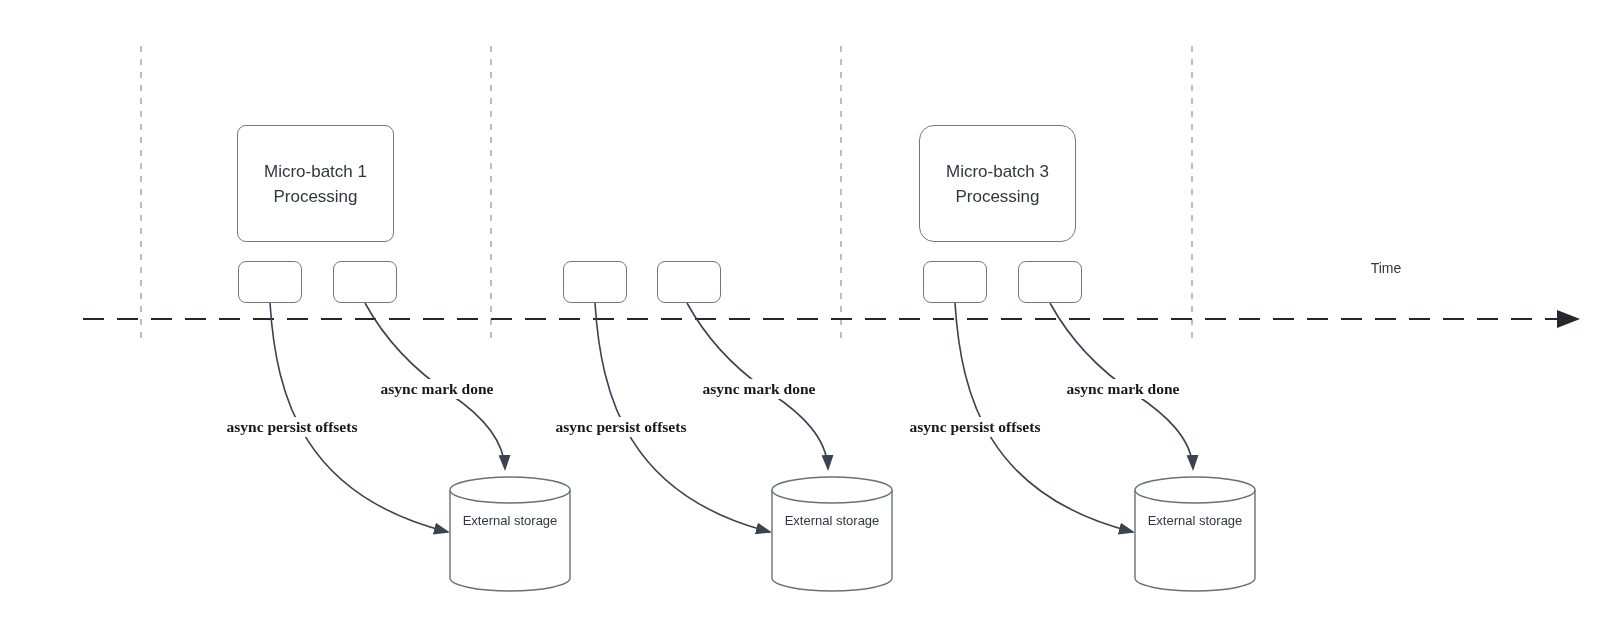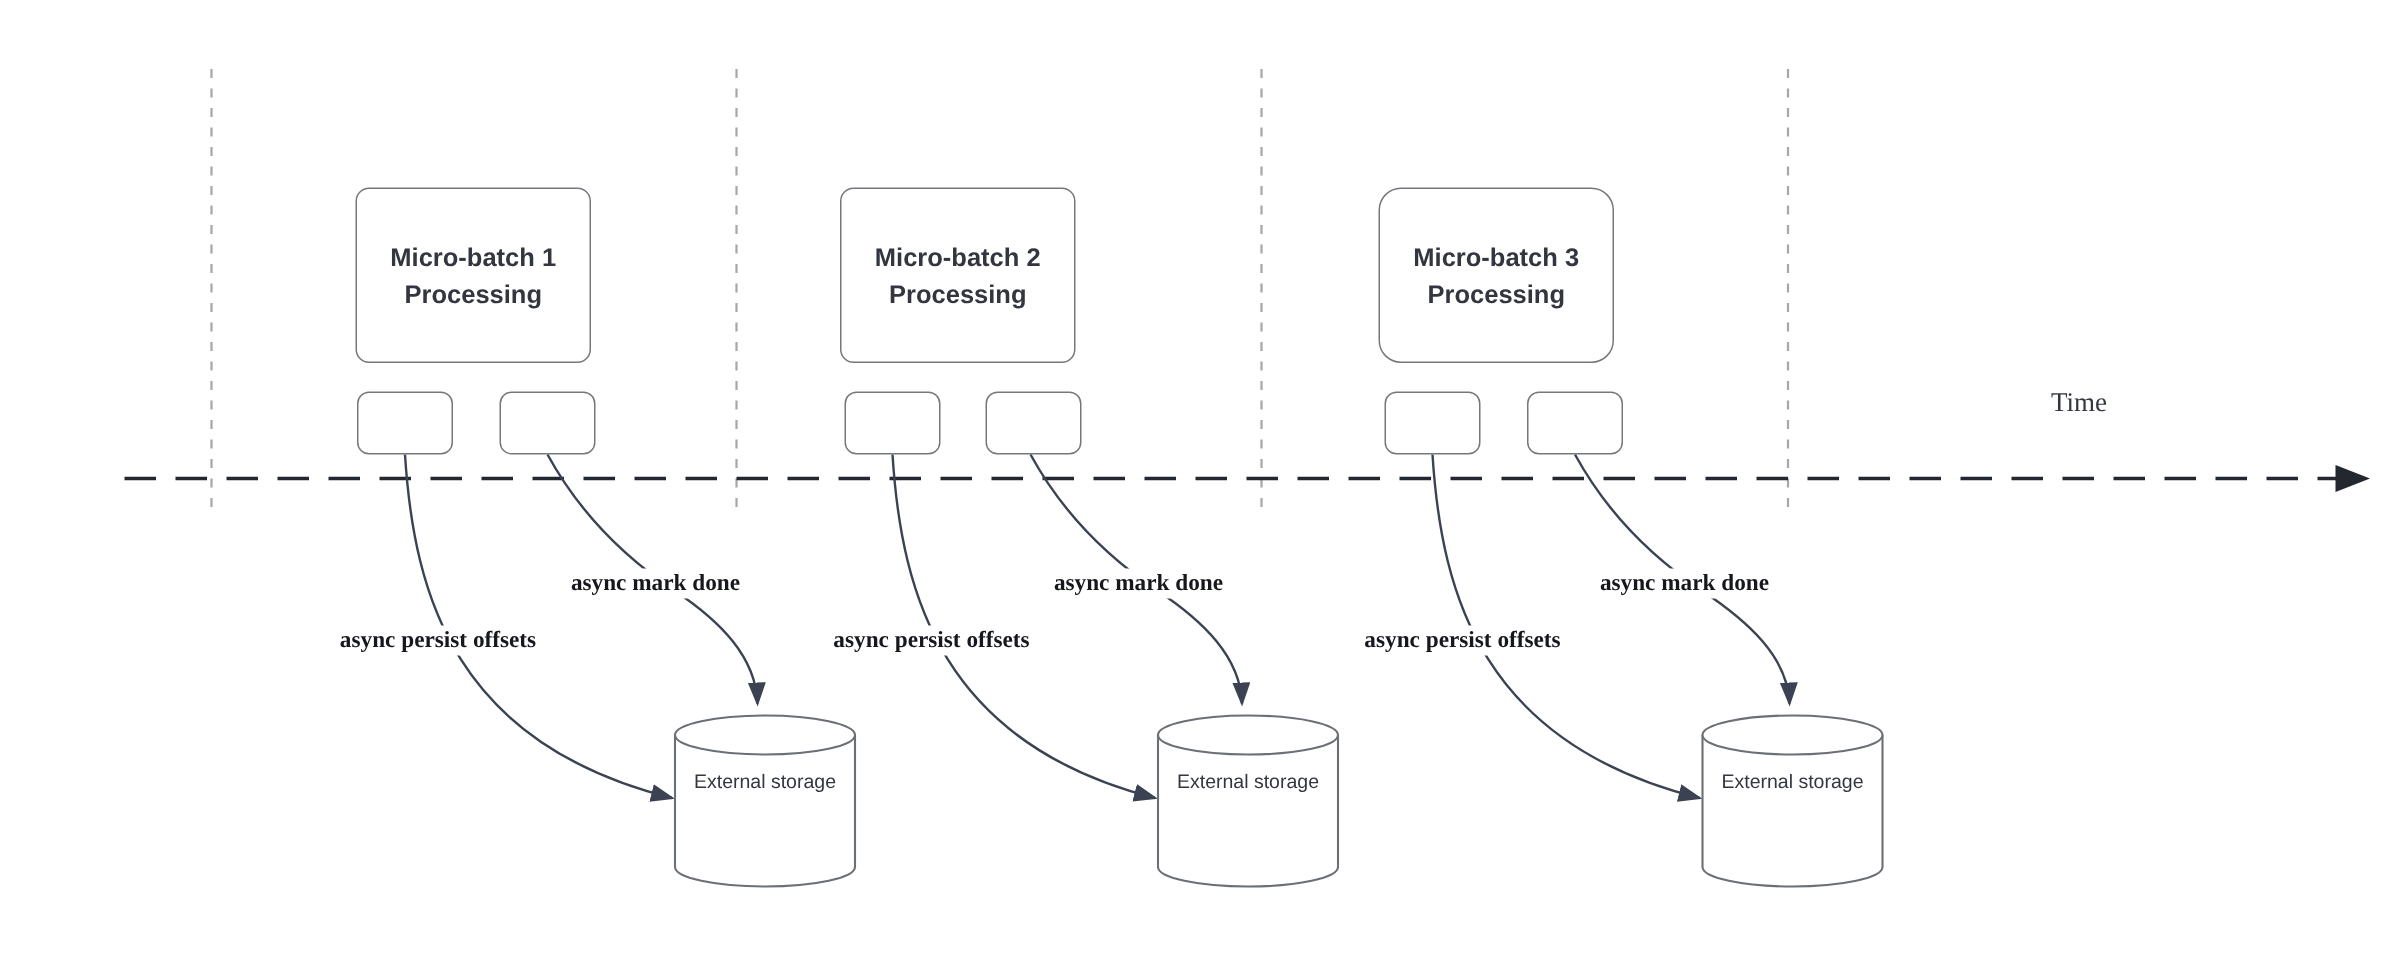--- a/index.html
+++ b/index.html
@@ -24,21 +24,20 @@
     border-radius: 9px;
     display: flex;
     align-items: center;
     justify-content: center;
     text-align: center;
     font-size: 17px;
     line-height: 25px;
     color: #33363f;
     box-sizing: border-box;
     padding: 0 8px;
-    font-weight: bold;
   }
   .box-sm {
     position: absolute;
     width: 64px;
     height: 42px;
     background: #ffffff;
     border: 1.4px solid #74787e;
     border-radius: 8px;
     box-sizing: border-box;
   }
@@ -59,25 +58,24 @@
     width: 96px;
     transform: translateX(-50%);
     text-align: center;
     font-size: 13px;
     line-height: 26px;
     color: #33363f;
   }
   .time-label {
     position: absolute;
     transform: translateX(-50%);
-    font-size: 18px;
+    font-size: 14px;
     line-height: 20px;
     color: #33363f;
     white-space: nowrap;
-    font-family: Liberation Serif, serif;
   }
 </style>
 </head>
 <body>
 
 <div id="canvas">
 
   <svg id="underlay" width="1600" height="642" viewBox="0 0 1600 642">
     <defs>
       <marker id="arrow" markerUnits="userSpaceOnUse" markerWidth="18" markerHeight="14" refX="14" refY="6" orient="auto">
@@ -124,23 +122,20 @@
 
   <div class="box-lg" style="left:237px; top:125px;">
     <span>Micro-batch 1 Processing</span>
   </div>
   <div class="box-sm" style="left:238px; top:261px;"></div>
   <div class="box-sm" style="left:333px; top:261px;"></div>
   <div class="conn-label" style="left:437px; top:379px;">async mark done</div>
   <div class="conn-label" style="left:292px; top:417px;">async persist offsets</div>
   <div class="storage-label" style="left:510px; top:508px;">External storage</div>
 
-  <div class="box-lg" style="left:560px; top:125px;">
-    <span>Micro-batch 2 Processing</span>
-  </div>
   <div class="box-sm" style="left:563px; top:261px;"></div>
   <div class="box-sm" style="left:657px; top:261px;"></div>
   <div class="conn-label" style="left:759px; top:379px;">async mark done</div>
   <div class="conn-label" style="left:621px; top:417px;">async persist offsets</div>
   <div class="storage-label" style="left:832px; top:508px;">External storage</div>
 
   <div class="box-lg" style="left:919px; top:125px;border-radius:15px;">
     <span>Micro-batch 3 Processing</span>
   </div>
   <div class="box-sm" style="left:923px; top:261px;"></div>

